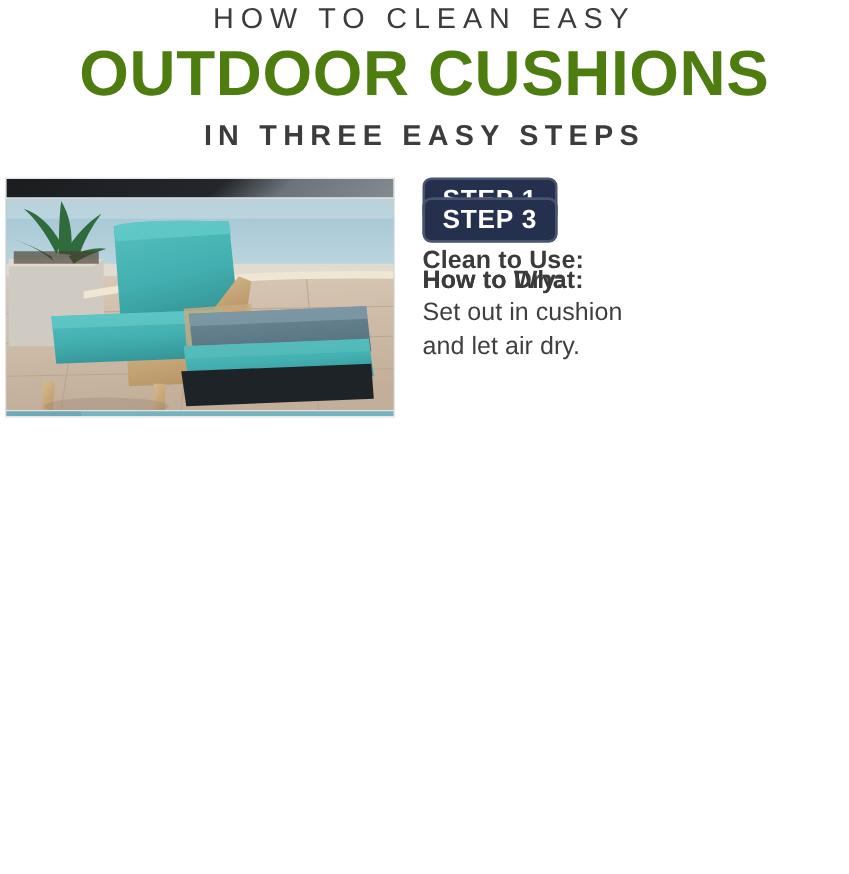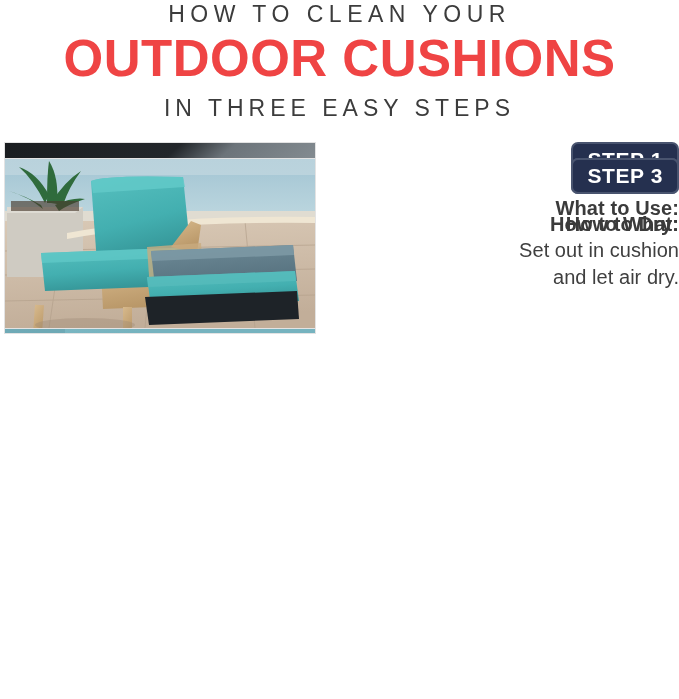--- a/index.html
+++ b/index.html
@@ -28,31 +28,31 @@
     font-weight: 400;
     line-height: 26px;
     margin: 0;
     padding-top: 1px;
     white-space: nowrap;
   }
   .header-main {
     font-size: 51px;
     font-weight: 700;
     letter-spacing: 0.5px;
-    color: #ef4444;
+    color: #4d7c0f;
     line-height: 54px;
     margin: 0;
     padding-top: 5px;
     white-space: nowrap;
   }
   .header-sub {
     font-size: 23px;
     letter-spacing: 5px;
     color: #3c3c3c;
-    font-weight: 400;
+    font-weight: 700;
     line-height: 26px;
     margin: 0;
     padding-top: 9px;
     white-space: nowrap;
   }
 
   
   .steps {
     position: absolute;
     top: 142px;
@@ -78,21 +78,20 @@
   .step-row-2 .thumb { height: 176px; }
   .step-row-3 .thumb { height: 171px; }
 
   .thumb svg { display: block; }
 
   .step-text {
     position: absolute;
     left: 338px;
     top: 0;
     width: 341px;
-    text-align: right;
   }
 
   .badge {
     display: inline-block;
     background: #25304f;
     border: 2px solid #49546f;
     border-radius: 7px;
     color: #ffffff;
     font-size: 21px;
     font-weight: 700;
@@ -115,21 +114,21 @@
     color: #3f3f3f;
     line-height: 27px;
     letter-spacing: 0.05px;
     white-space: pre-line;
   }
 </style>
 </head>
 <body>
 
 <div class="header">
-  <div class="header-kicker">HOW TO CLEAN YOUR</div>
+  <div class="header-kicker">HOW TO CLEAN EASY</div>
   <div class="header-main">OUTDOOR CUSHIONS</div>
   <div class="header-sub">IN THREE EASY STEPS</div>
 </div>
 
 <div class="steps">
 
   <div class="step-row step-row-1">
     <div class="thumb">
       <svg width="310" height="169" viewBox="0 0 310 169" xmlns="http://www.w3.org/2000/svg">
         <defs>
@@ -173,21 +172,21 @@
         <path d="M100 40 Q140 30 155 48 Q168 62 158 90 Q150 128 130 169 L52 169 Q62 120 70 80 Q80 48 100 40 Z" fill="url(#hnd)"></path>
         <path d="M108 36 Q132 24 150 40 Q160 52 152 64 Q136 54 116 58 Q104 48 108 36 Z" fill="url(#clth)"></path>
         <path d="M55 140 Q70 130 88 138 Q78 160 64 169 L40 169 Q44 150 55 140 Z" fill="url(#clth)" opacity="0.9"></path>
         <path d="M118 52 Q132 46 142 54 Q136 66 124 66 Q116 60 118 52 Z" fill="#fae7da"></path>
         <ellipse cx="232" cy="42" rx="16" ry="6" fill="#f2f6f8" opacity="0.8"></ellipse>
         <ellipse cx="255" cy="44" rx="10" ry="5" fill="#eef3f6" opacity="0.7"></ellipse>
       </svg>
     </div>
     <div class="step-text">
       <div class="badge">STEP 1</div>
-      <div class="step-title">What to Use:</div>
+      <div class="step-title">Clean to Use:</div>
     </div>
   </div>
 
   <div class="step-row step-row-2">
     <div class="thumb">
       <svg width="310" height="174" viewBox="0 0 310 174" xmlns="http://www.w3.org/2000/svg">
         <defs>
           <linearGradient id="bg2" x1="0" y1="0" x2="1" y2="0.4">
             <stop offset="0" stop-color="#cdbfae"></stop>
             <stop offset="0.45" stop-color="#9d8d7c"></stop>

